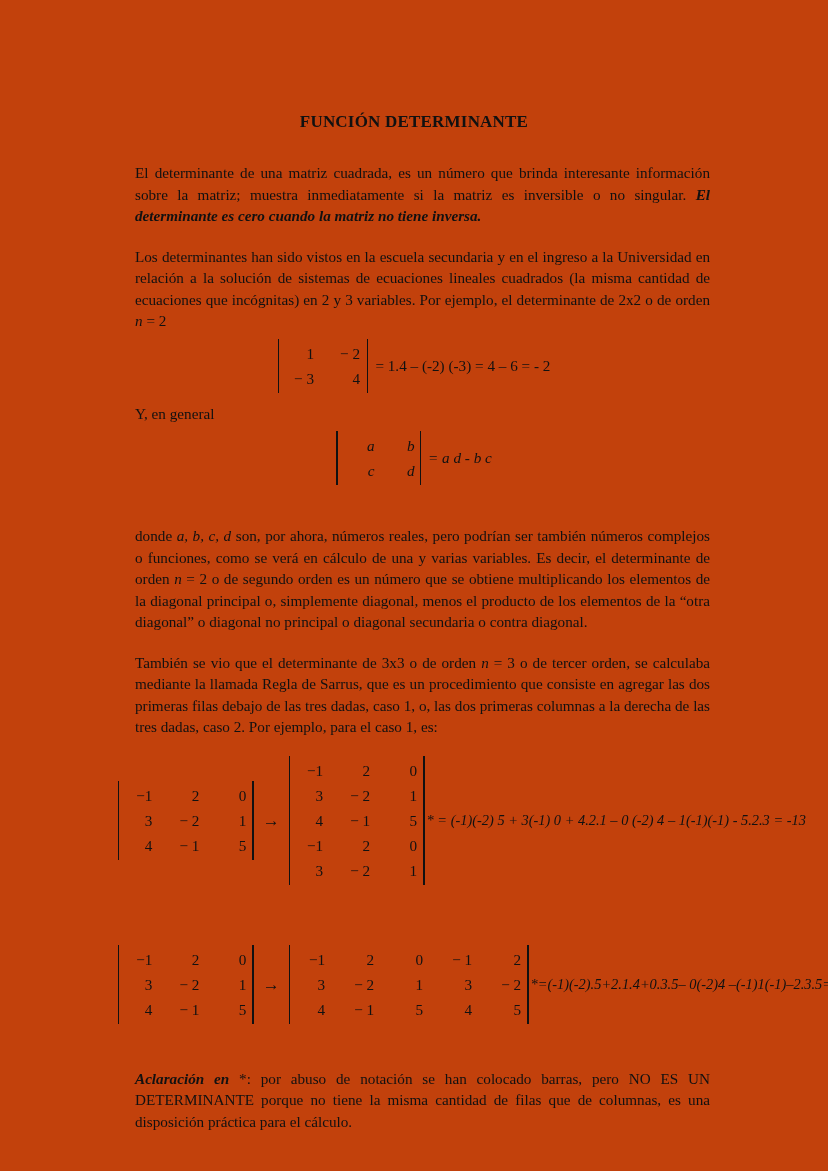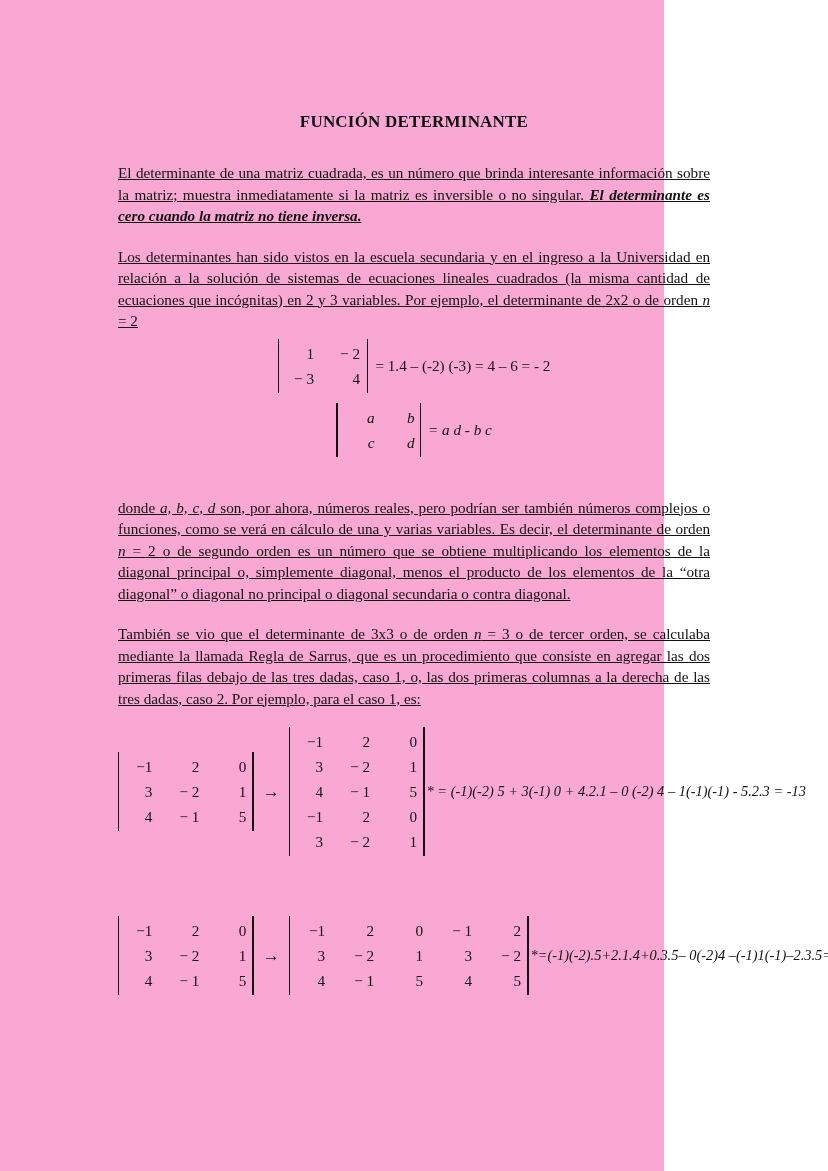--- a/index.html
+++ b/index.html
@@ -12,23 +12,23 @@
     width: 828px;
     height: 1171px;
     font-family: "Liberation Serif", "DejaVu Serif", serif;
     color: #111111;
     position: relative;
     overflow: hidden;
   }
   .page {
     position: absolute;
     left: 0; top: 0;
-    width: 664px;
+    width: 828px;
     height: 1171px;
-    background: #f9a8d4;
+    background: #c2410c;
   }
   .content {
     position: absolute;
     left: 118px;
     top: 112px;
     width: 592px;
   }
 
   h1.doc-title {
     font-size: 17px;
@@ -36,23 +36,22 @@
     text-align: center;
     margin: 0 0 30px 0;
     letter-spacing: 0.2px;
   }
 
   p.para {
     font-size: 15.2px;
     line-height: 21.5px;
     text-align: justify;
     text-justify: inter-word;
-    margin: 0 0 19px 0;
+    margin: 0 0 19px 17px;
     hyphens: none;
-    text-decoration: underline;
   }
   p.tight { margin-bottom: 0; }
   .bi { font-weight: bold; font-style: italic; }
   .it { font-style: italic; }
 
   
   .math-row {
     display: flex;
     align-items: center;
     font-size: 15.2px;
@@ -140,20 +139,21 @@
           <span class="r">
             <span class="c">− 3</span>
             <span class="c">4</span>
           </span>
         </span>
         <span class="bar"></span>
       </span>
       <span class="eq-inline">= 1.4 – (-2) (-3) = 4 – 6 = - 2</span>
     </div>
 
+    <p class="para tight">Y, en general</p>
 
     <div class="math-row math-center block-eq">
       <span class="det mabc">
         <span class="bar"></span>
         <span class="grid">
           <span class="r">
             <span class="c">a</span>
             <span class="c">b</span>
           </span>
           <span class="r">
@@ -286,15 +286,16 @@
           </span>
         </span>
         <span class="bar"></span>
       </span>
 
       <span class="eqtail eqtail-sm">*=(-1)(-2).5+2.1.4+0.3.5– 0(-2)4 –(-1)1(-1)–2.3.5=-13</span>
     </div>
 
     <div class="spacer-lg"></div>
 
+    <p class="para"><span class="bi">Aclaración en </span><span>*</span><span>: por abuso de notación se han colocado barras, pero NO ES UN DETERMINANTE porque no tiene la misma cantidad de filas que de columnas, es una disposición práctica para el cálculo.</span></p>
 
   </div>
 </div>
 
 </body></html>

